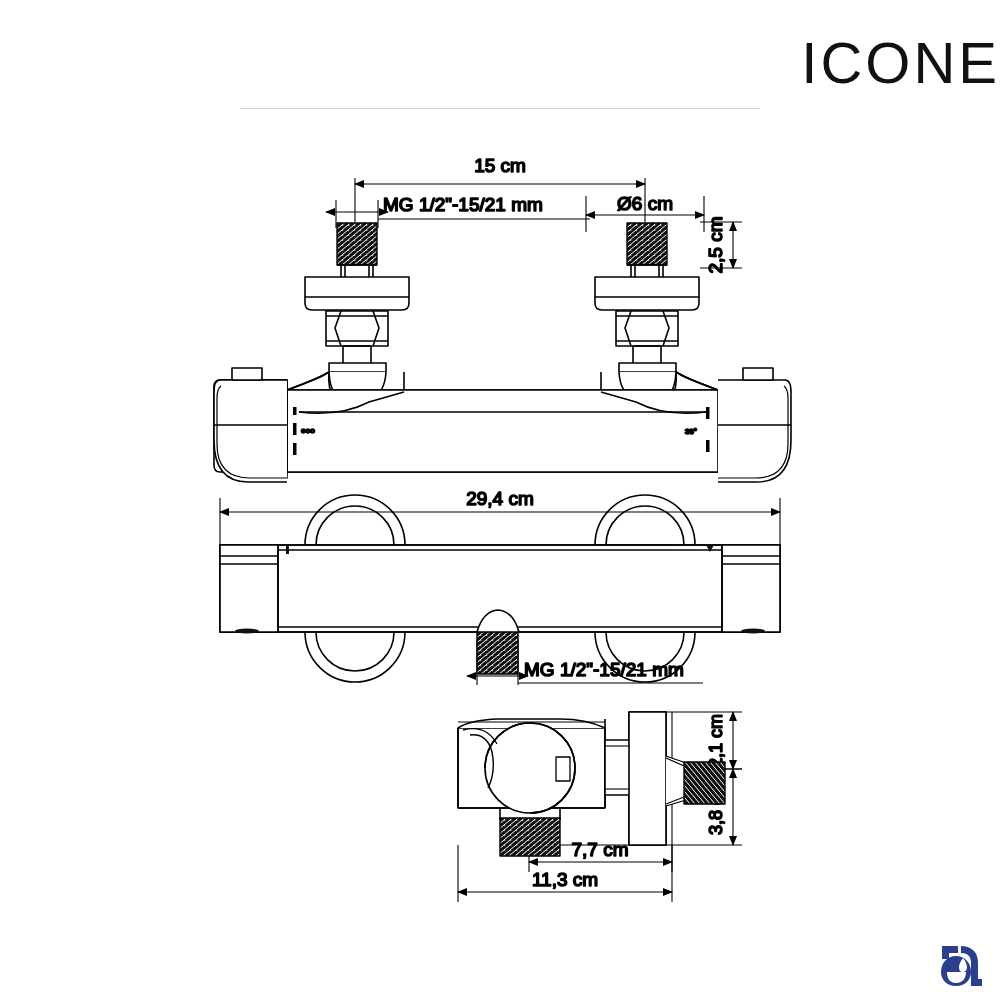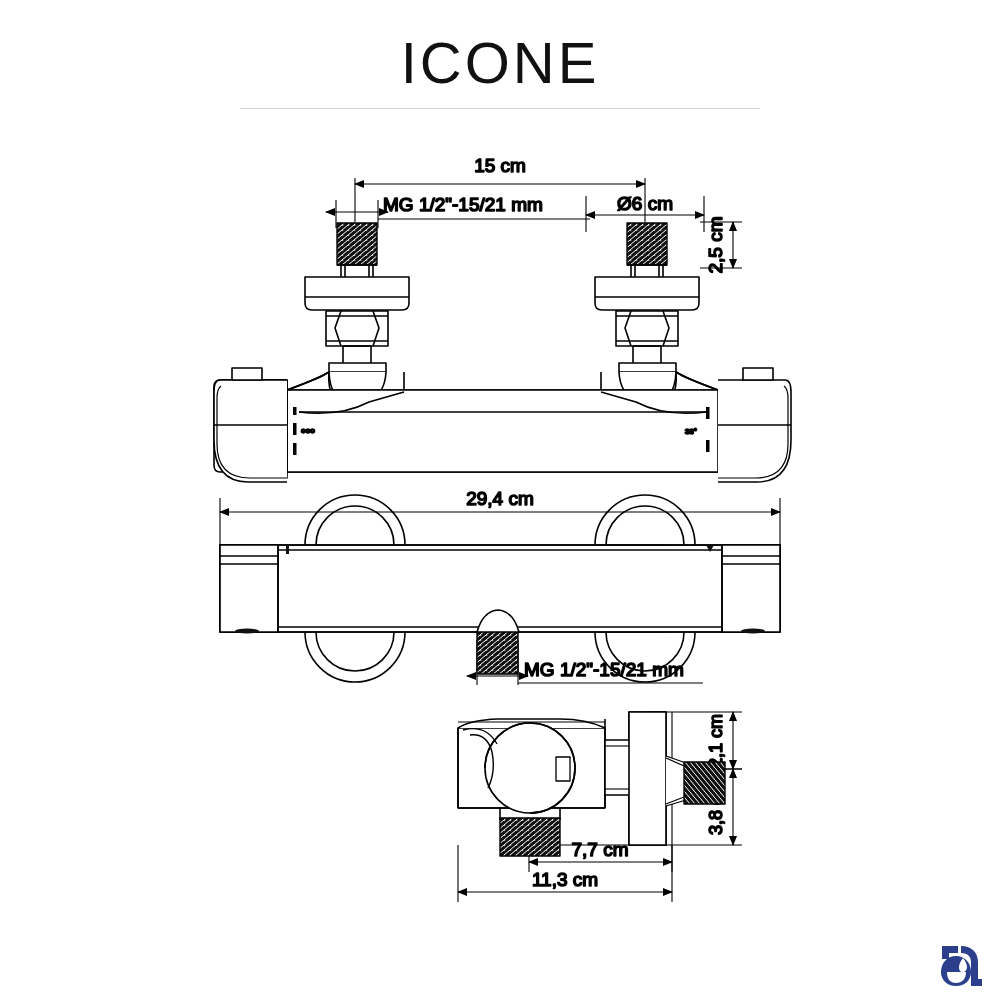--- a/index.html
+++ b/index.html
@@ -1,19 +1,19 @@
 <!DOCTYPE html>
 <html><head>
 <meta charset="utf-8">
 <style>
   html,body{margin:0;padding:0;background:#ffffff;}
   body{width:1000px;height:1000px;overflow:hidden;
        font-family:"Liberation Sans","DejaVu Sans",sans-serif;color:#000;}
   #sheet{position:relative;width:1000px;height:1000px;background:#fff;}
-  #title{position:absolute;left:0;top:34px;width:1000px;text-align:center;
+  #title{position:absolute;left:0;top:34px;width:1000px;text-align:right;
          font-size:58px;font-weight:300;letter-spacing:3px;line-height:1;color:#111;}
   #rule{position:absolute;left:240px;top:108px;width:520px;height:1px;background:#cfcfcf;}
   #logo{position:absolute;left:938px;top:942px;width:48px;height:48px;}
   svg.draw{position:absolute;left:0;top:0;width:1000px;height:1000px;}
   .dimtxt{font-family:"Liberation Sans","DejaVu Sans",sans-serif;font-size:19px;fill:#000;}
   .dimtxt.sm{font-size:18px;}
   .mark{font-family:"Liberation Sans","DejaVu Sans",sans-serif;font-size:8px;font-weight:bold;fill:#000;}
 </style>
 </head>
 <body>

